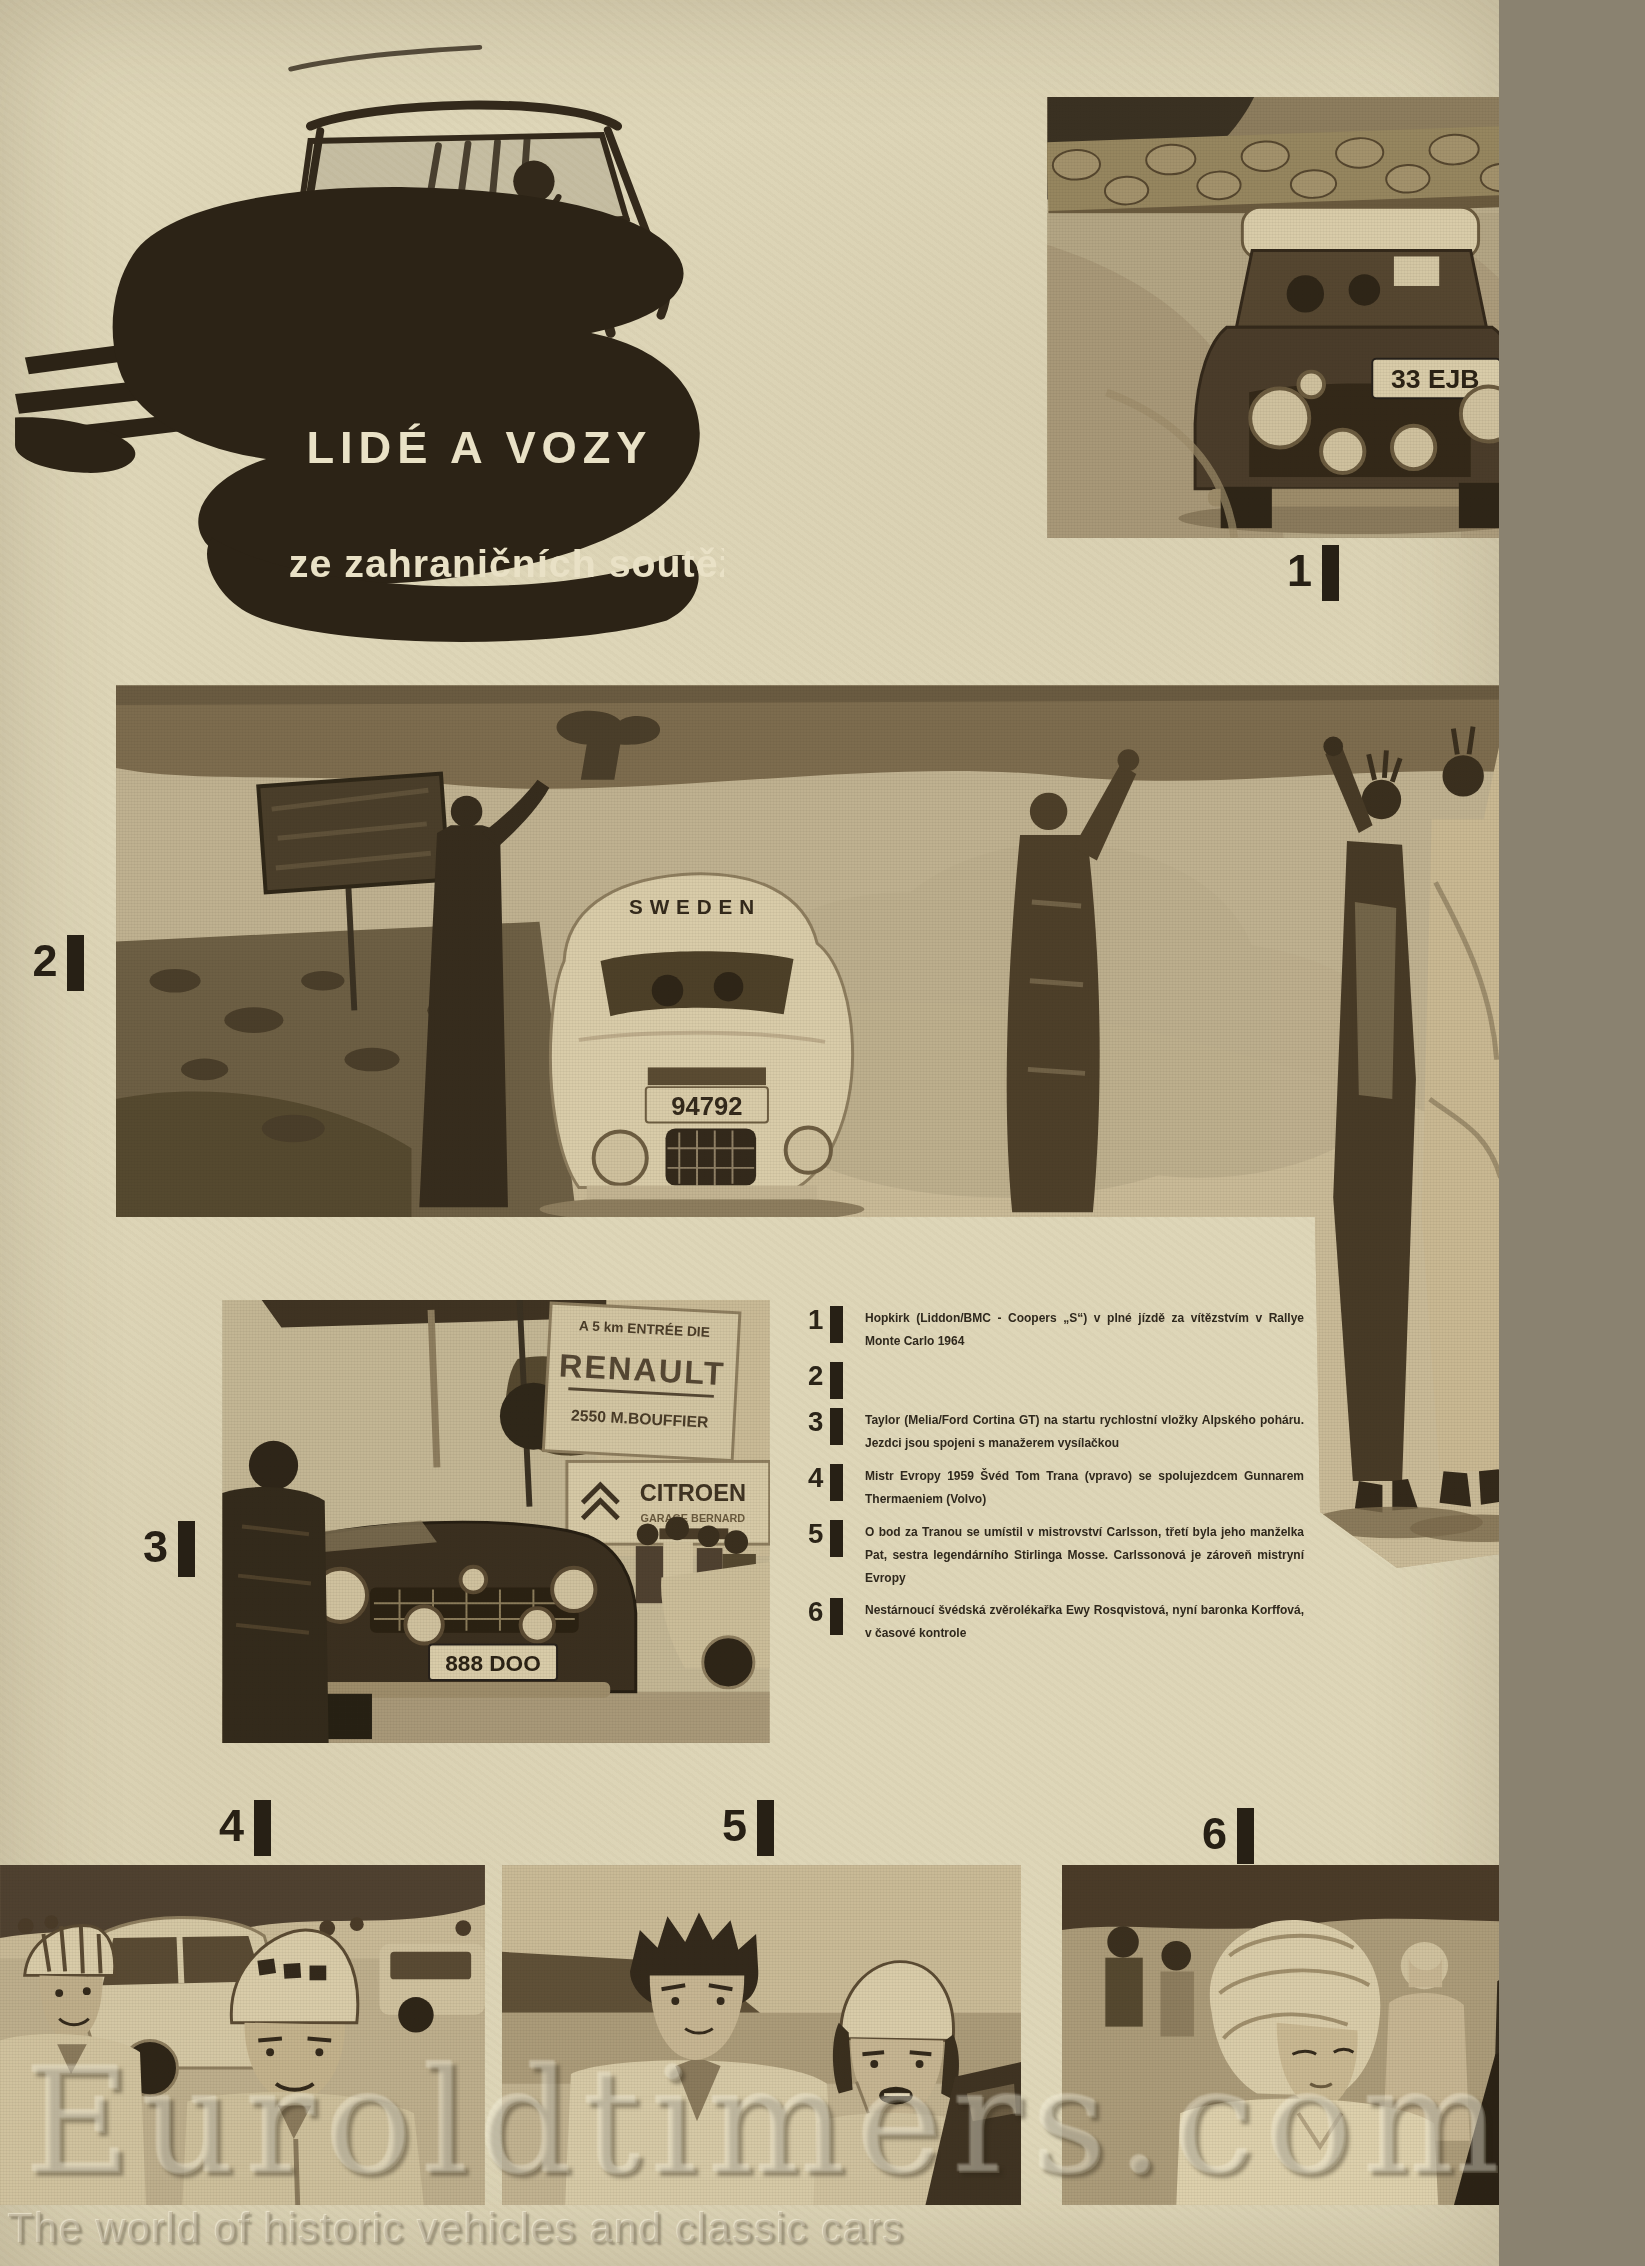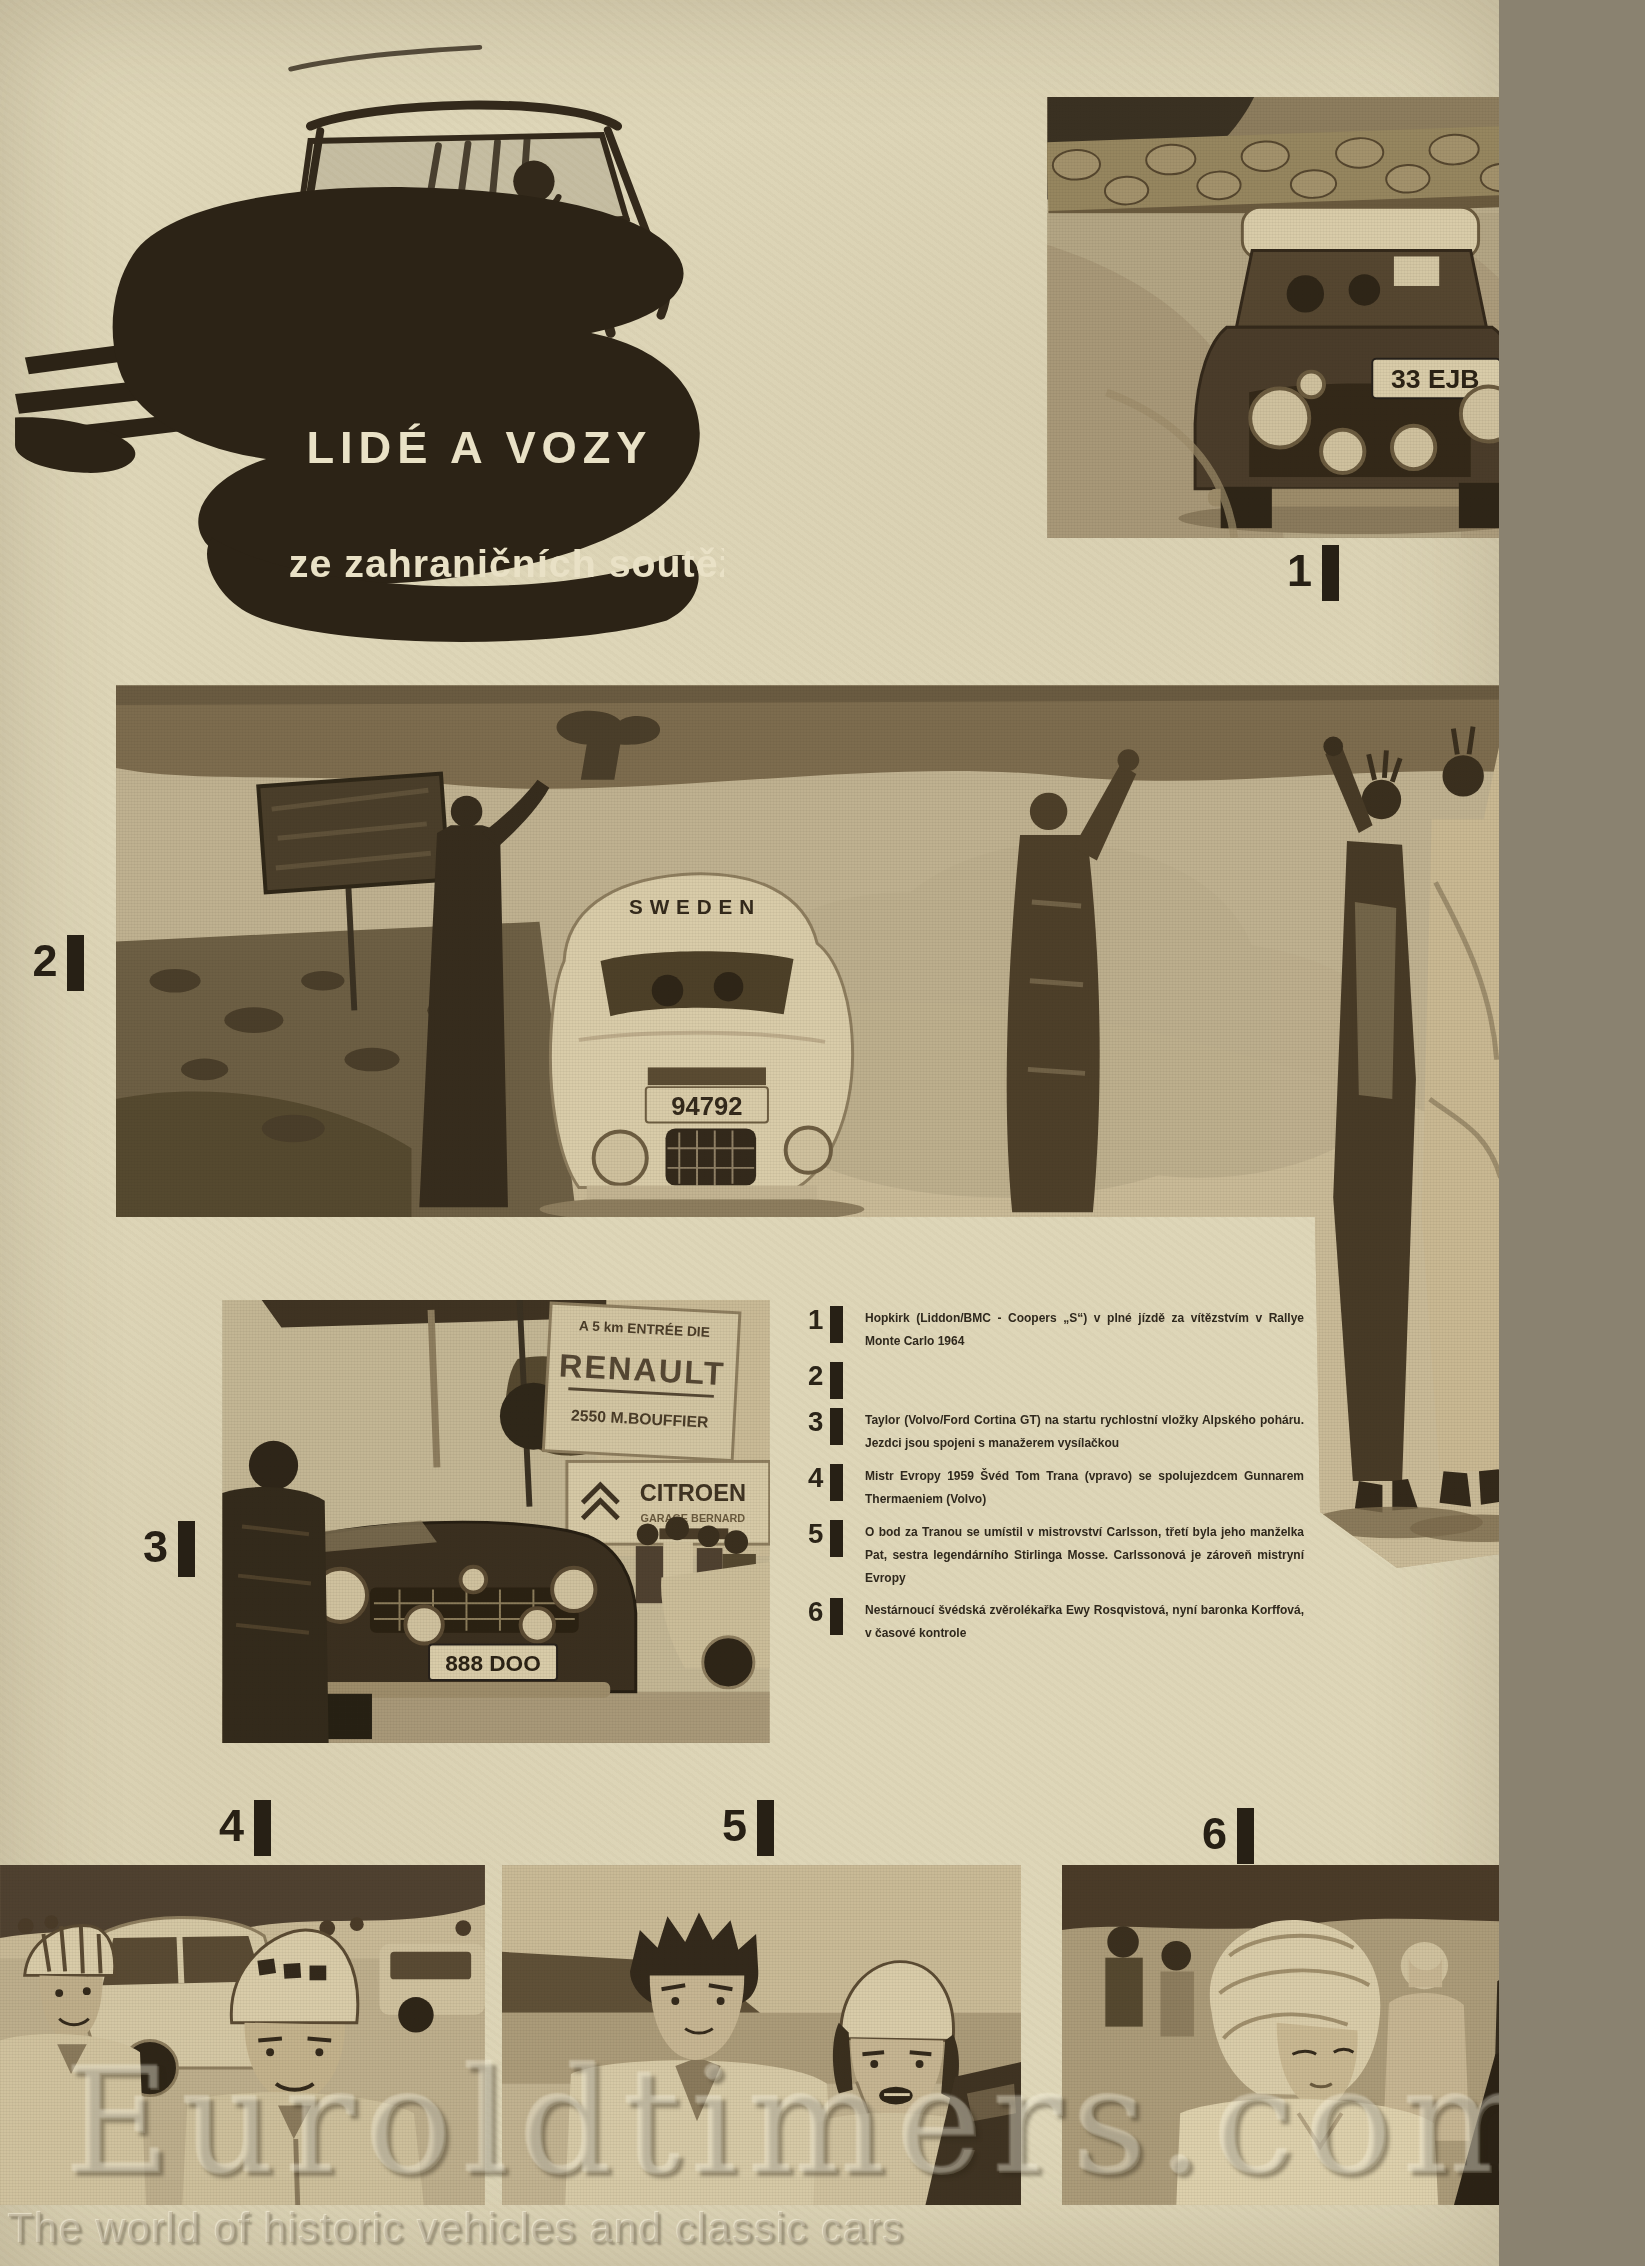--- a/index.html
+++ b/index.html
@@ -32,21 +32,20 @@
   .capno{display:flex;width:57px;flex:none;align-items:flex-start;}
   .capno .n{font-size:27.6px;font-weight:bold;line-height:1;}
   .capno .bar{width:12.8px;height:37px;background:#272015;margin-left:6.9px;}
   .captext{flex:1;font-size:12px;line-height:23px;font-weight:bold;text-align:justify;color:#2f281d;padding-top:1px;}
   .p2clip{clip-path:polygon(0 0,1489px 0,1489px 788px,1399px 867px,1281px 883px,1204px 827px,1199px 532px,0 532px);}
   .wm-main{
     position:absolute;left:25.6px;top:2037px;white-space:nowrap;pointer-events:none;
     font-family:"DejaVu Serif",serif;font-size:146px;letter-spacing:9.9px;
     color:rgba(228,220,196,0.17);
     text-shadow:-2px -2px 2px rgba(255,252,235,0.32), 3px 3px 3.9px rgba(45,36,22,0.38);
-    margin-left:40px;
   }
   .wm-tag{
     position:absolute;left:7.9px;top:2205px;white-space:nowrap;pointer-events:none;
     font-family:Liberation Sans, sans-serif;font-size:42px;letter-spacing:1px;
     color:rgba(150,138,110,0.38);
     text-shadow:-1px -1px 1px rgba(255,252,235,0.5), 2px 2px 2px rgba(45,36,22,0.32);
   }
   text{font-family:"Liberation Sans",sans-serif;}
 </style>
 </head>
@@ -299,21 +298,21 @@
       <span class="capno">
           <span class="n">2</span>
           <span class="bar"></span>
         </span>
     </div>
     <div class="caprow">
       <span class="capno">
           <span class="n">3</span>
           <span class="bar"></span>
         </span>
-      <span class="captext">Taylor (Volvo/Ford Cortina GT) na startu rychlostní vložky Alpského poháru. Jezdci jsou spojeni s manažerem vysílačkou</span>
+      <span class="captext">Taylor (Melia/Ford Cortina GT) na startu rychlostní vložky Alpského poháru. Jezdci jsou spojeni s manažerem vysílačkou</span>
     </div>
     <div class="caprow">
       <span class="capno">
           <span class="n">4</span>
           <span class="bar"></span>
         </span>
       <span class="captext">Mistr Evropy 1959 Švéd Tom Trana (vpravo) se spolujezdcem Gunnarem Thermaeniem (Volvo)</span>
     </div>
     <div class="caprow">
       <span class="capno">

